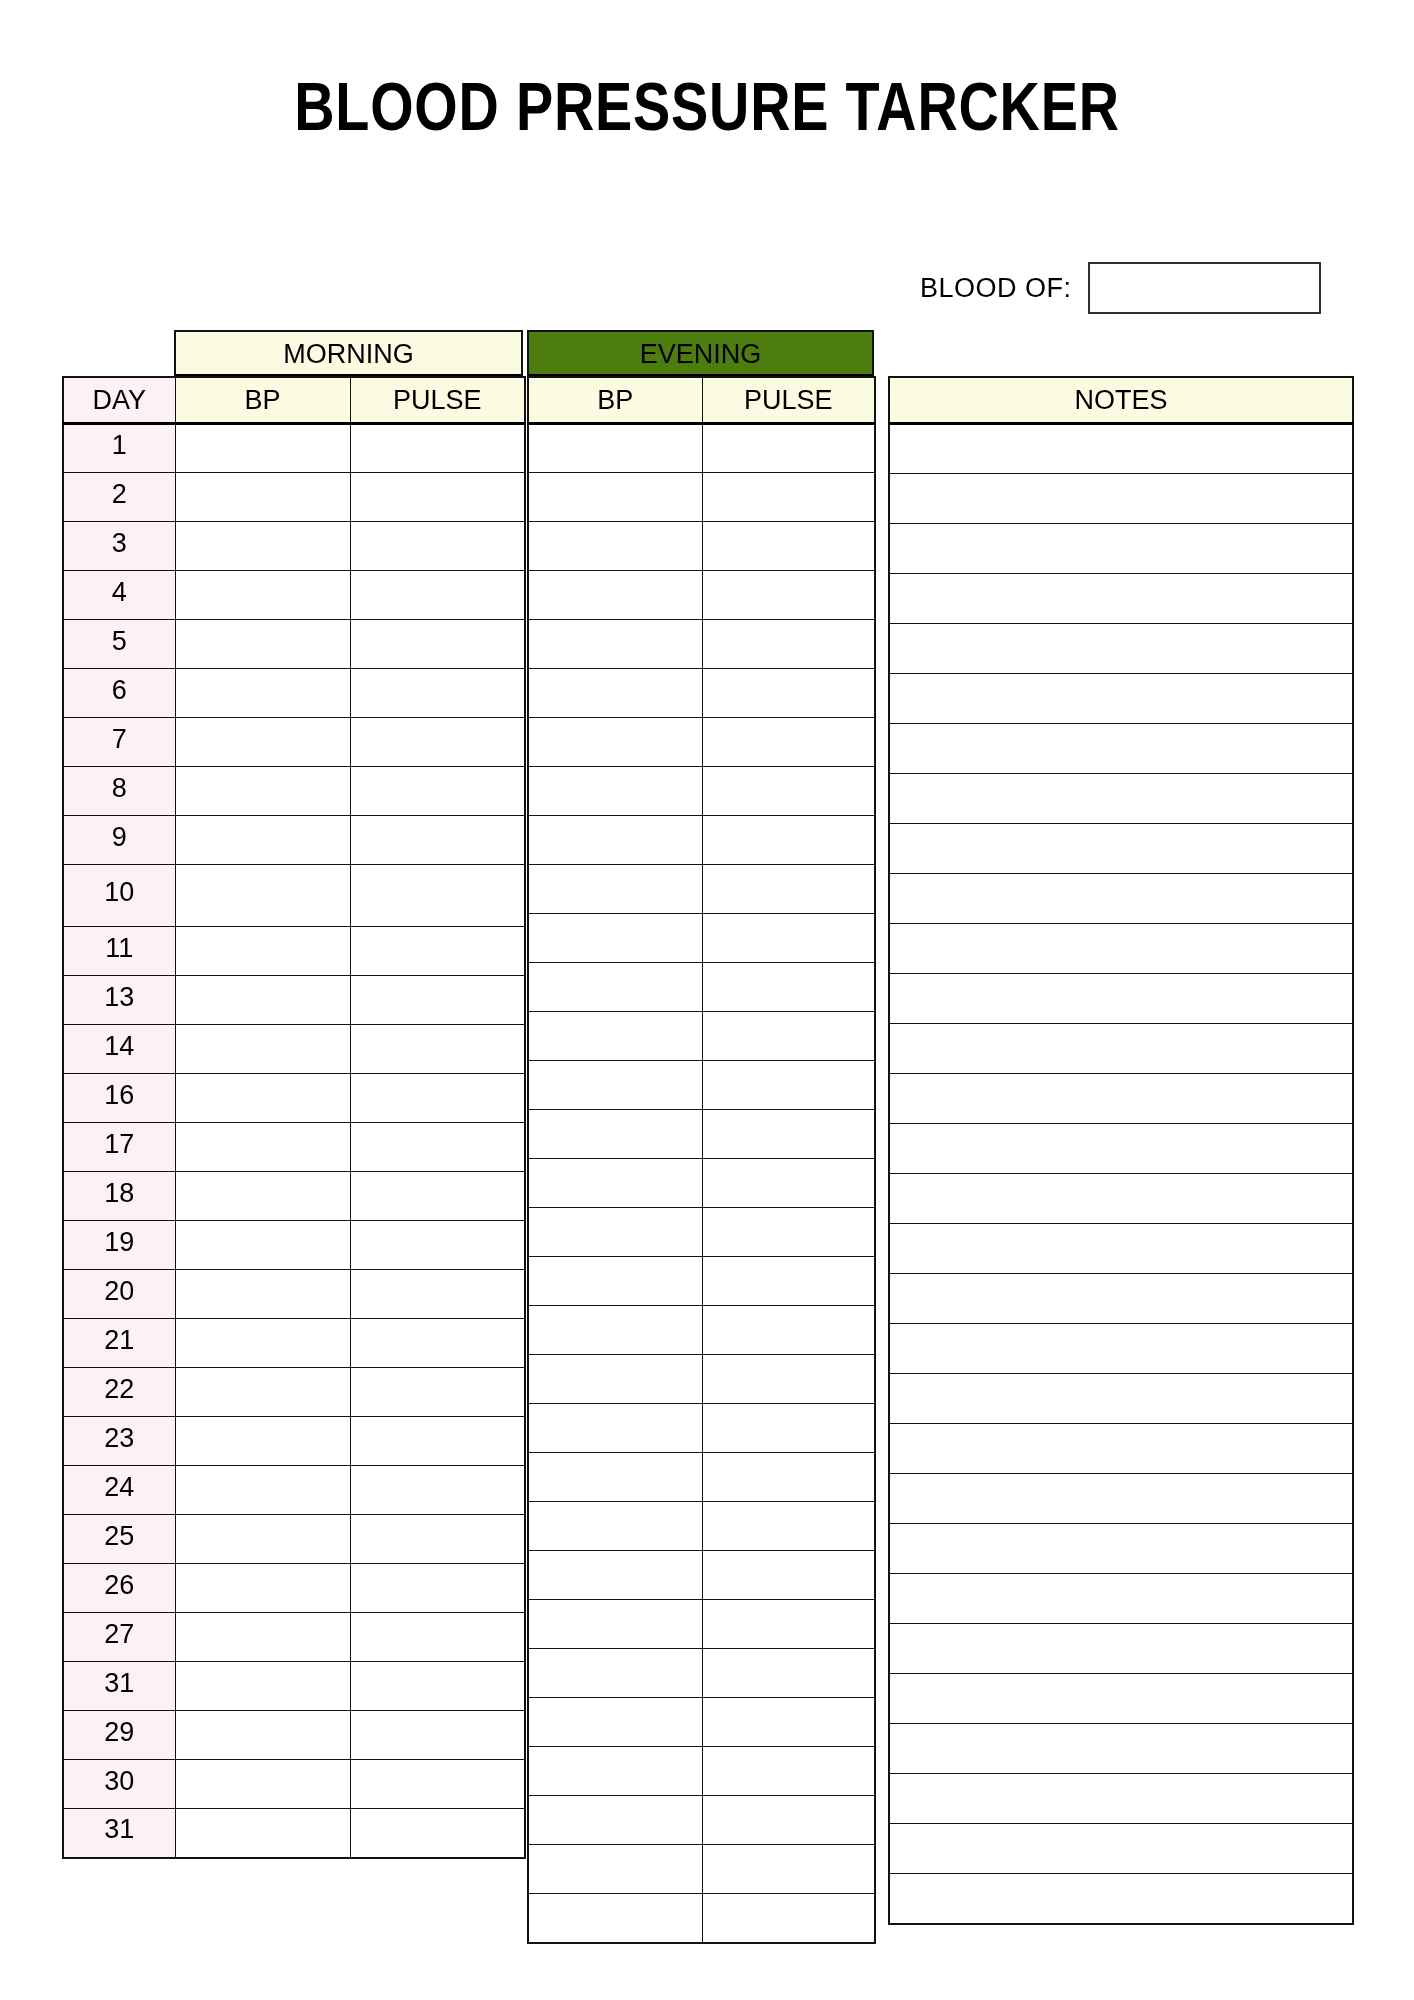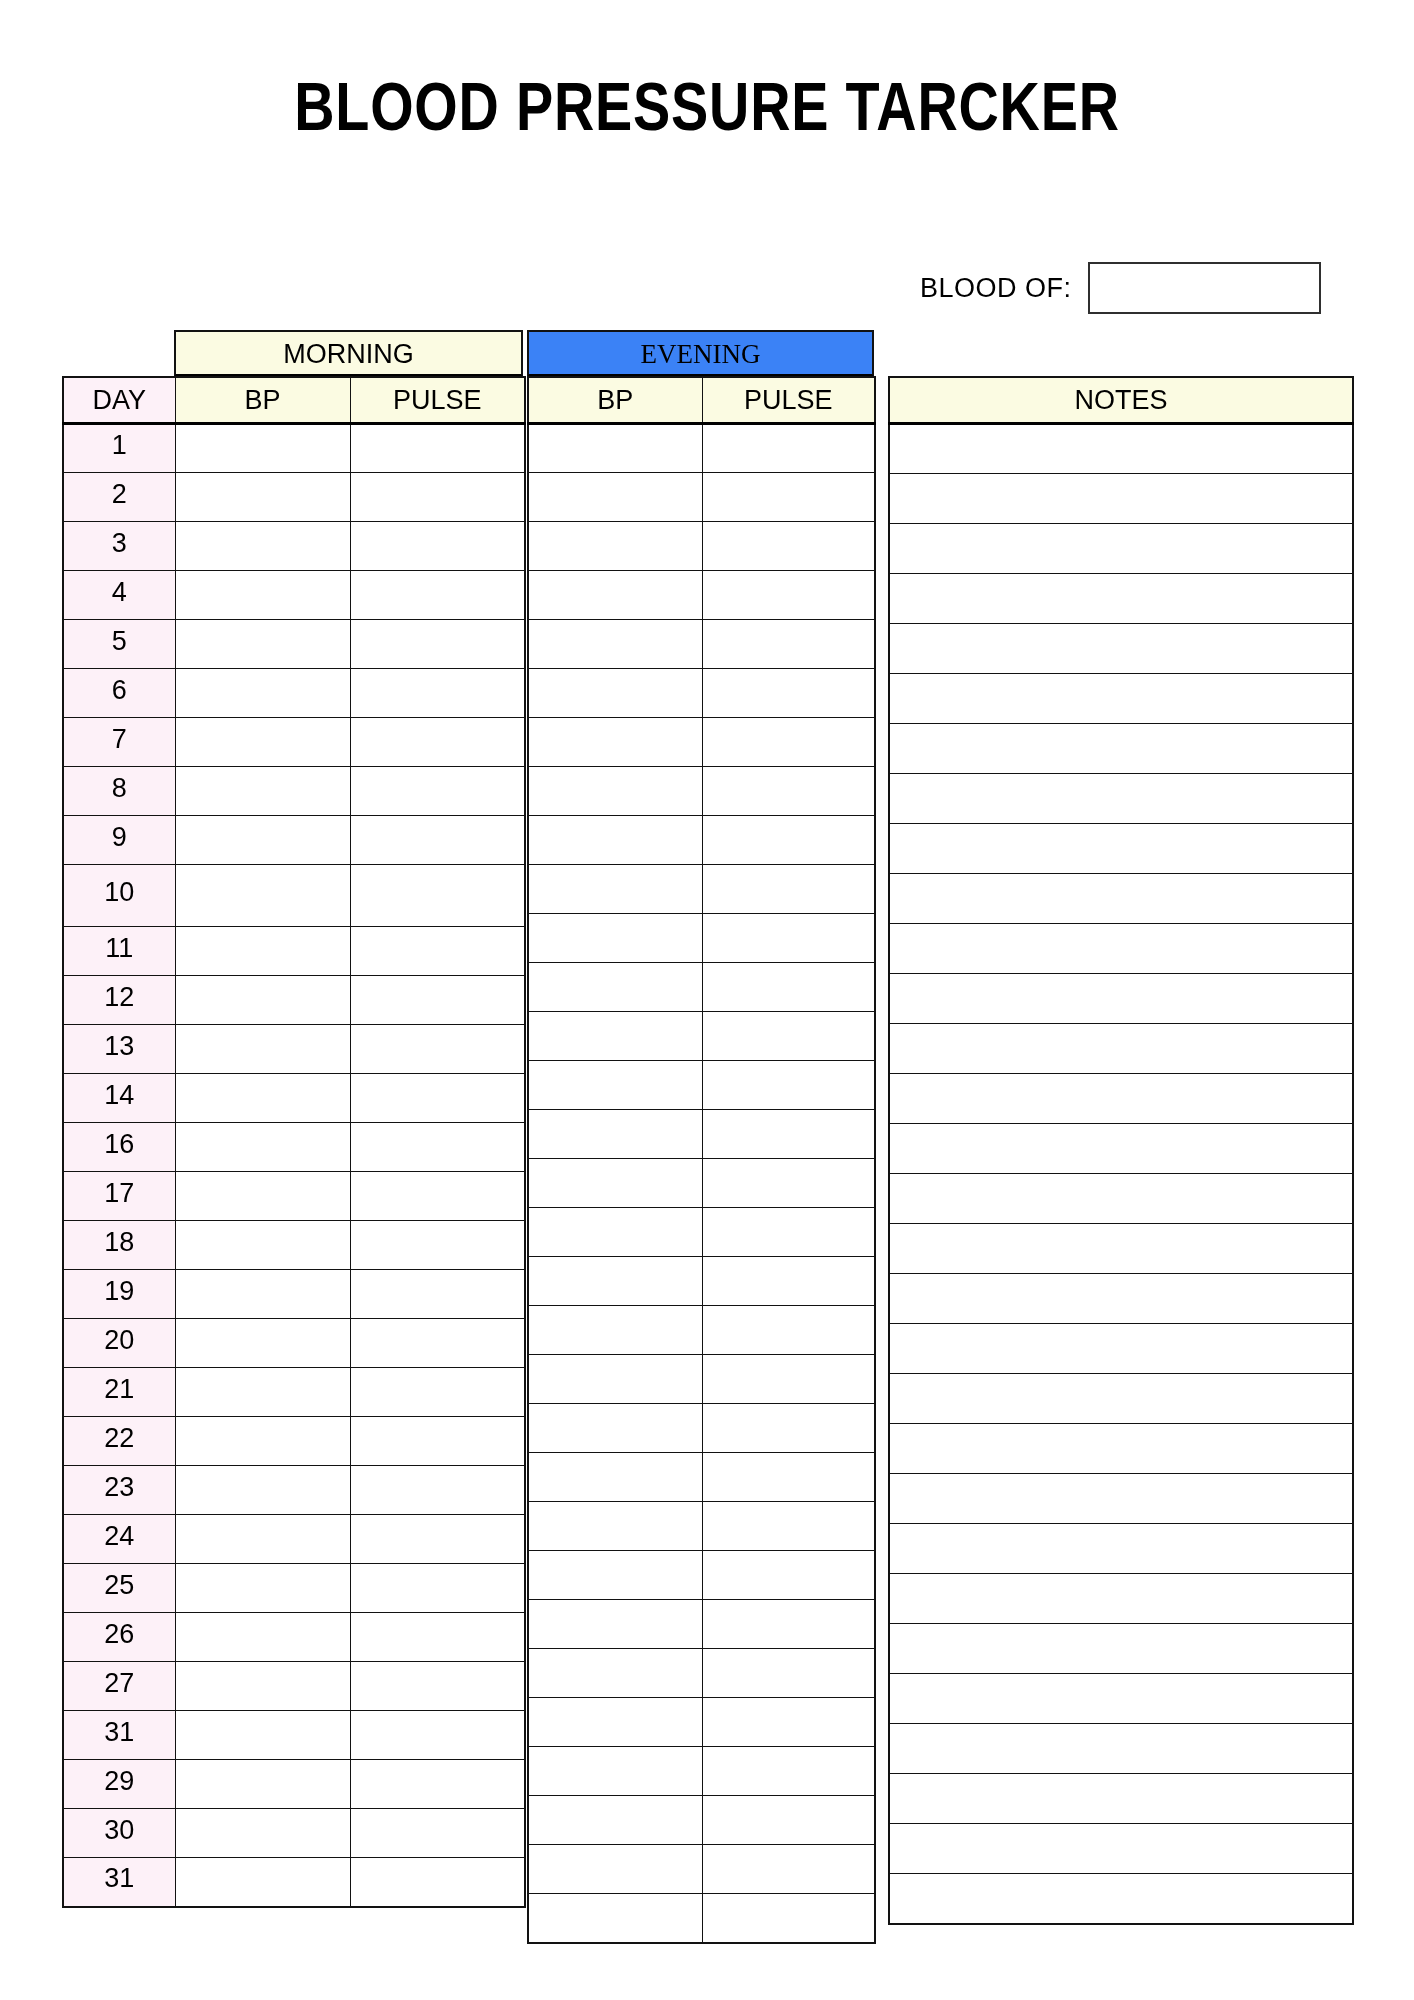--- a/index.html
+++ b/index.html
@@ -73,21 +73,21 @@
     position: absolute;
     box-sizing: border-box;
     border: 2px solid #121212;
     border-bottom: 3px solid #000000;
     text-align: center;
     font-size: 27px;
     line-height: 44px;
     height: 47px;
   }
   .group-head.morning { background: #fbfbe2; }
-  .group-head.evening { background: #3b82f6; font-family: Liberation Serif, serif; }
+  .group-head.evening { background: #4d7c0f; }
 
   
   #morning-table {
     left: 62px;
     top: 376px;
   }
   #morning-table th {
     height: 44px;
     font-size: 27px;
     text-align: center;
@@ -237,25 +237,20 @@
         <td class="day-c">10</td>
         <td class="val-c"></td>
         <td class="val-c pulse-c"></td>
       </tr>
       <tr style="height: 49px;">
         <td class="day-c">11</td>
         <td class="val-c"></td>
         <td class="val-c pulse-c"></td>
       </tr>
       <tr style="height: 49px;">
-        <td class="day-c">12</td>
-        <td class="val-c"></td>
-        <td class="val-c pulse-c"></td>
-      </tr>
-      <tr style="height: 49px;">
         <td class="day-c">13</td>
         <td class="val-c"></td>
         <td class="val-c pulse-c"></td>
       </tr>
       <tr style="height: 49px;">
         <td class="day-c">14</td>
         <td class="val-c"></td>
         <td class="val-c pulse-c"></td>
       </tr>
       <tr style="height: 49px;">

